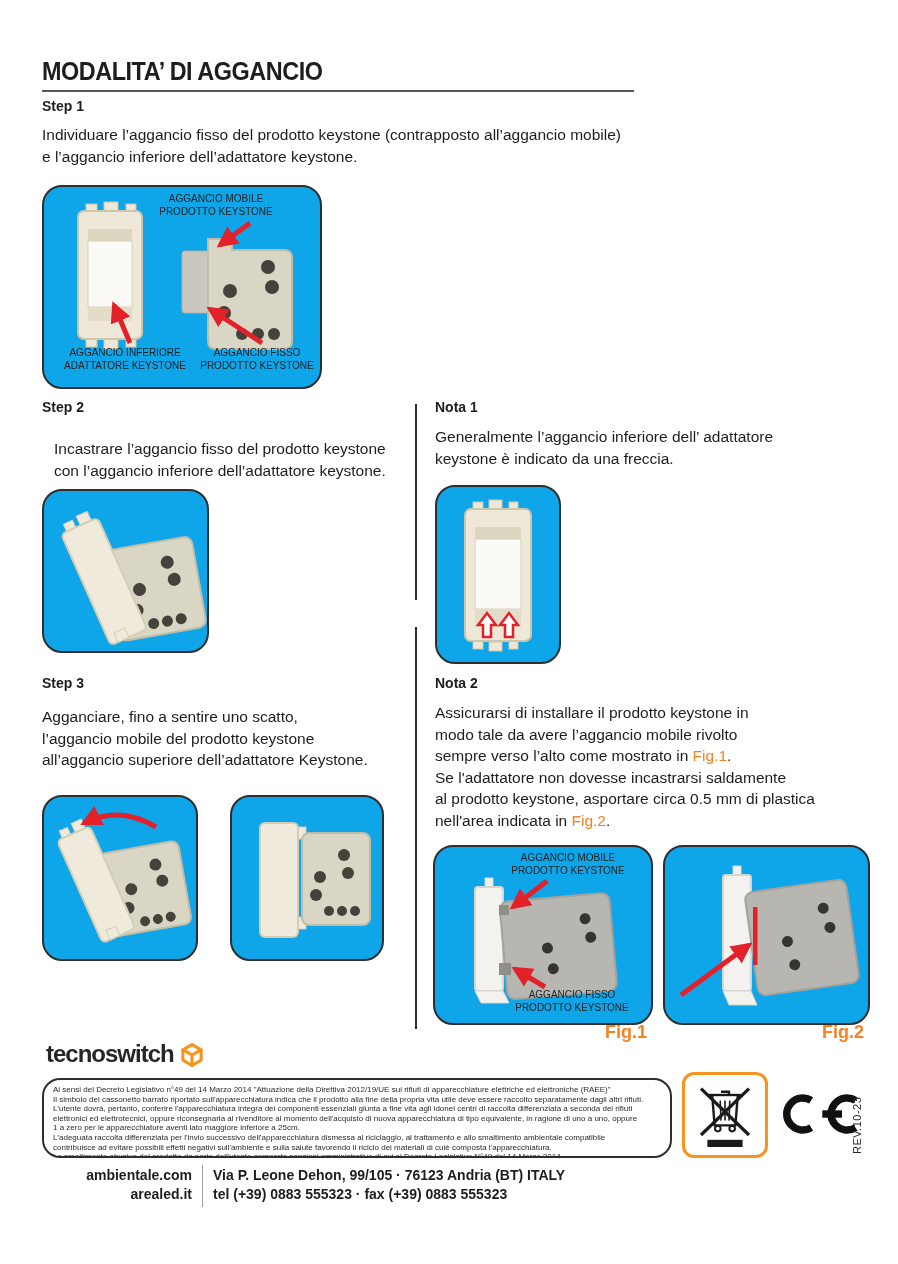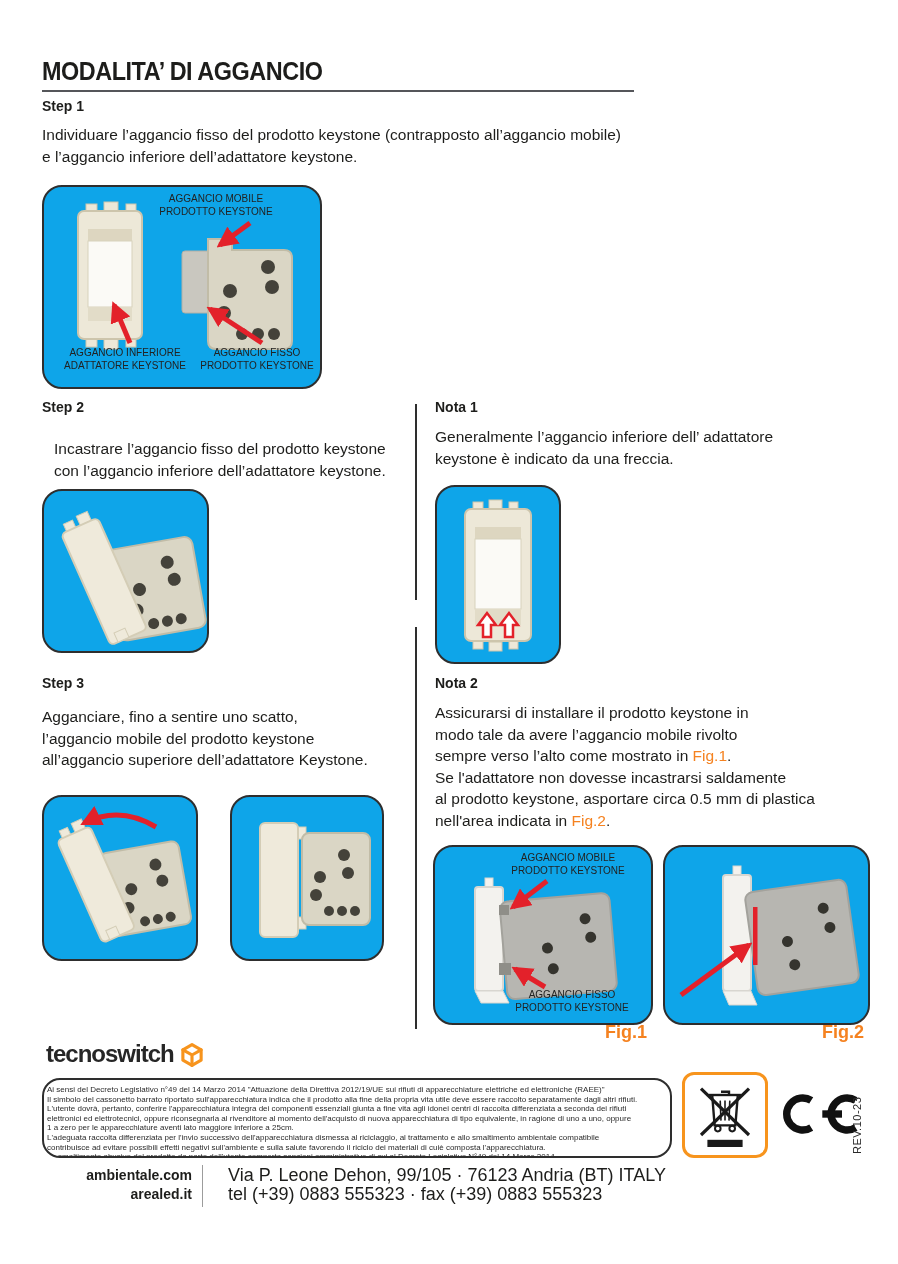--- a/index.html
+++ b/index.html
@@ -24,31 +24,31 @@
   .imgbox svg{position:absolute;left:0;top:0;}
   .photo-label{position:absolute;font-size:10px;line-height:12.5px;text-align:center;
                white-space:pre-line;color:#222;}
   .divider-v{width:2px;background:#2e2e2e;}
   .fig-caption{font-size:18px;font-weight:bold;color:#F58220;text-align:right;}
   
   .footer-logo{left:46px;top:1040px;display:flex;align-items:center;}
   .footer-logo-word{font-size:24px;font-weight:bold;letter-spacing:-1px;color:#262626;}
   .footer-logo-cube{margin-left:6px;margin-top:2px;}
   .legal-box{left:42px;top:1078px;width:630px;height:80px;border:2px solid #2e2e2e;
-             border-radius:18px;box-sizing:border-box;padding:5px 3px;overflow:hidden;}
+             border-radius:18px;box-sizing:border-box;padding:5px 9px;overflow:hidden;}
   .legal-line{font-size:8px;line-height:9.6px;color:#2a2a2a;}
   .weee-box{left:682px;top:1072px;width:86px;height:86px;border:3px solid #F7941D;
             border-radius:12px;box-sizing:border-box;display:flex;align-items:center;justify-content:center;}
   .rev{left:851px;top:1076px;height:78px;writing-mode:vertical-rl;transform:rotate(180deg);
        font-size:11px;color:#2a2a2a;letter-spacing:.5px;}
   
   .contact-left{left:42px;top:1166px;width:150px;text-align:right;font-size:14px;
                 font-weight:bold;line-height:19px;}
   .contact-divider{left:202px;top:1165px;width:1px;height:42px;background:#9c9c9c;}
-  .contact-right{left:228px;top:1166px;font-size:18px;font-weight:normal;line-height:19px;}
+  .contact-right{left:213px;top:1166px;font-size:14px;font-weight:bold;line-height:19px;}
 </style>
 </head>
 <body>
 
 <svg width="0" height="0" style="position:absolute">
   <defs>
     <marker id="ah" viewBox="0 0 10 10" refX="8" refY="5" markerWidth="4.2" markerHeight="4.2" orient="auto-start-reverse">
       <path d="M0,0 L10,5 L0,10 z" fill="#E3212A"></path>
     </marker>
   </defs>

